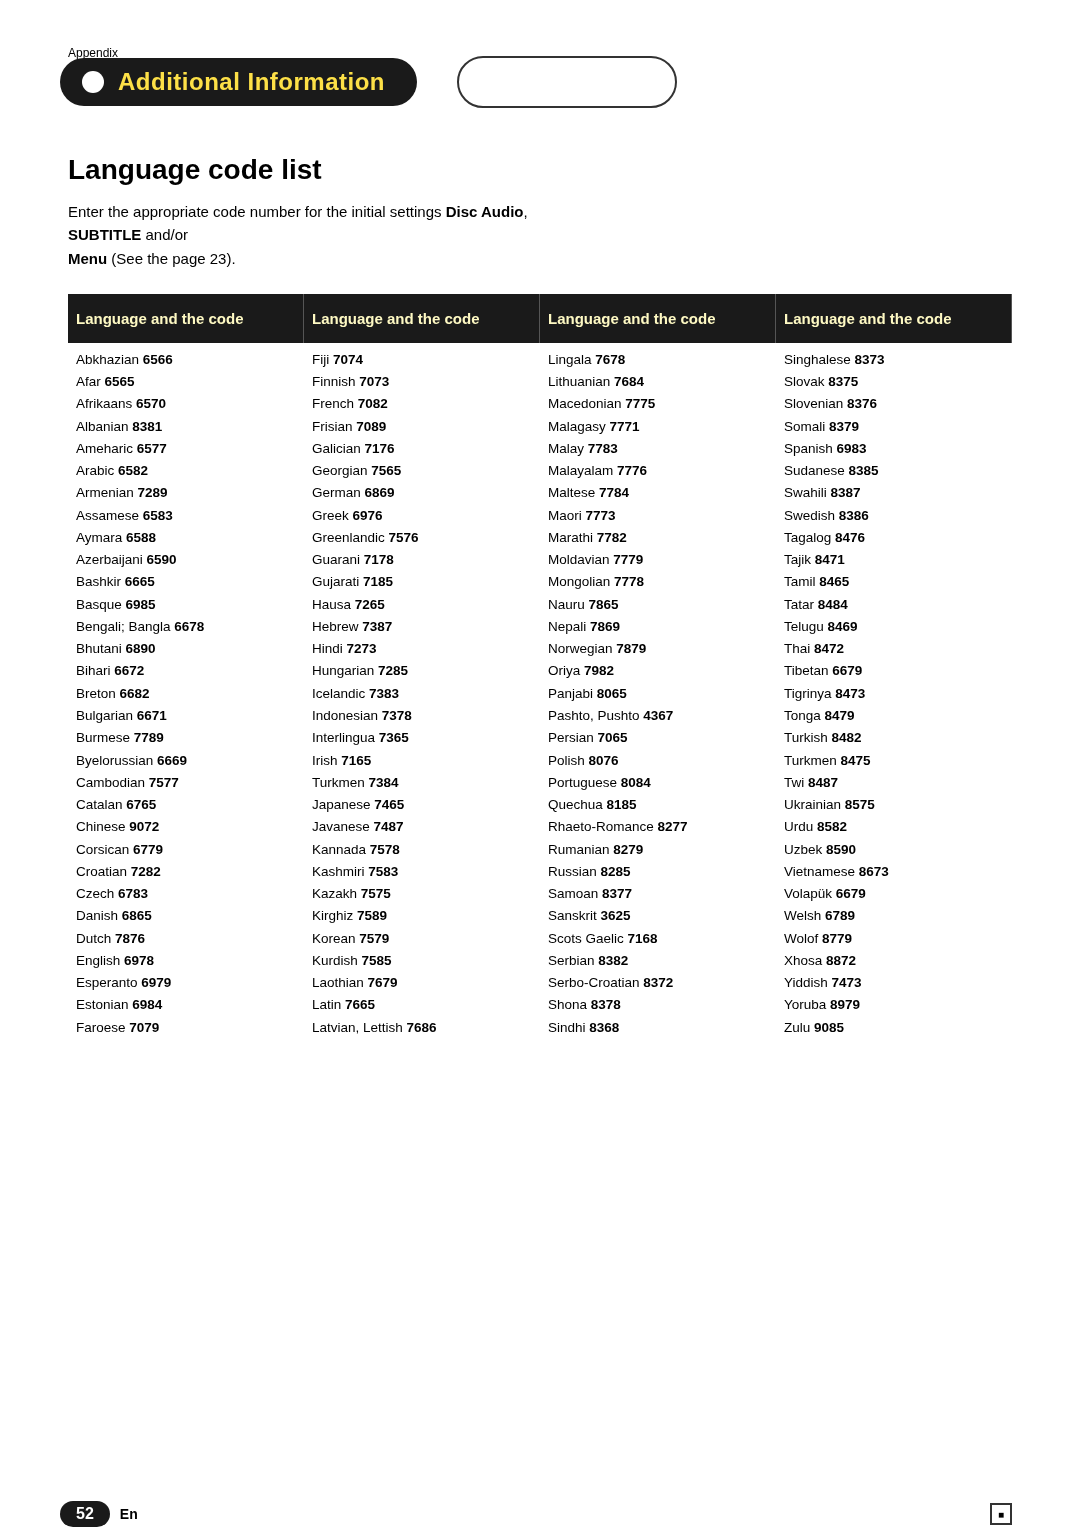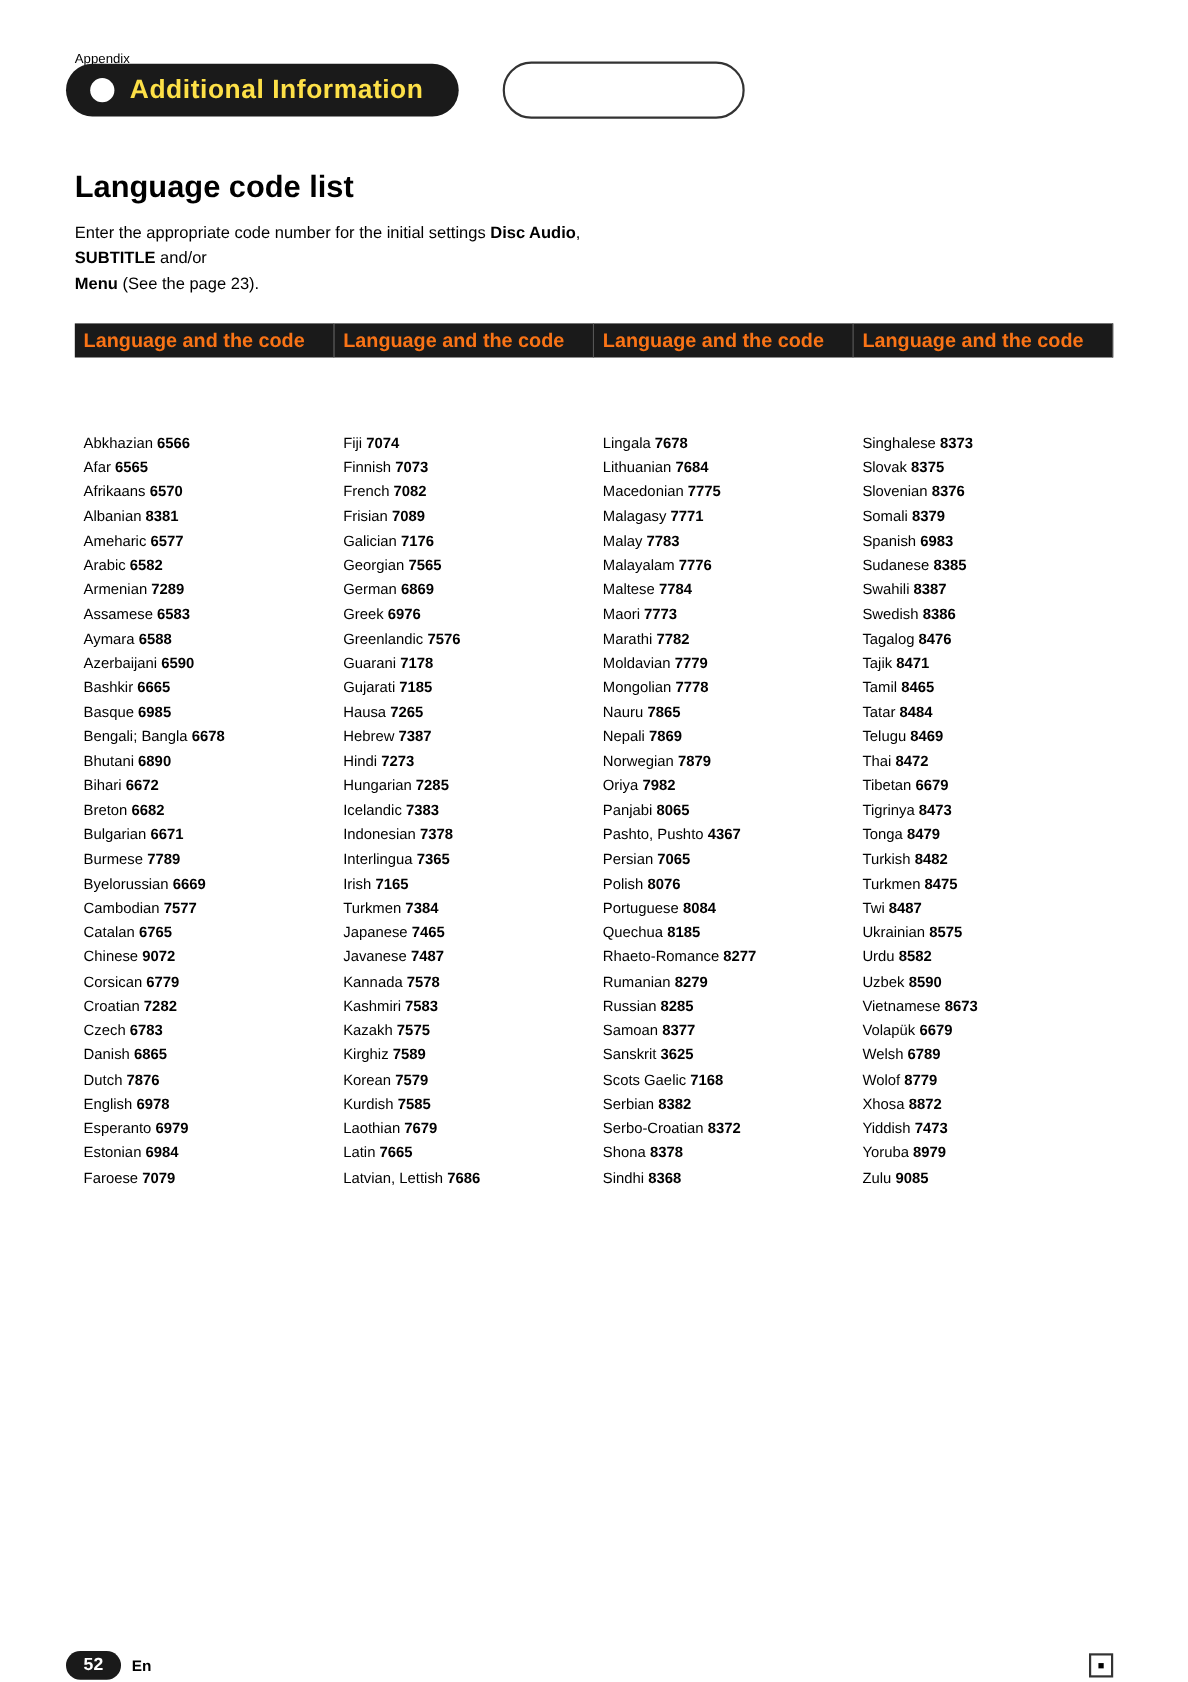--- a/index.html
+++ b/index.html
@@ -95,37 +95,36 @@
     
     .language-table {
       margin: 0 68px;
       display: grid;
       grid-template-columns: 1fr 1fr 1fr 1fr;
       gap: 0;
       width: calc(1080px - 136px);
     }
 
     .col-header {
-      font-size: 18px;
+      font-size: 15px;
       font-weight: bold;
       background: #1a1a1a;
-      color: #f97316;
-      padding: 5px 8px;
+      color: #fef9c3;
+      padding: 16px 8px;
       border-right: 1px solid #555;
     }
     .col-header:last-child {
       border-right: none;
     }
 
     .col-data {
-      padding: 20px 8px;
+      padding: 6px 8px;
       font-size: 13.5px;
       line-height: 1.65;
       vertical-align: top;
-      margin-top: 47px;
     }
 
     .lang-entry {
       display: block;
       white-space: nowrap;
     }
 
     .lang-entry .lang-name {
       font-weight: normal;
     }

